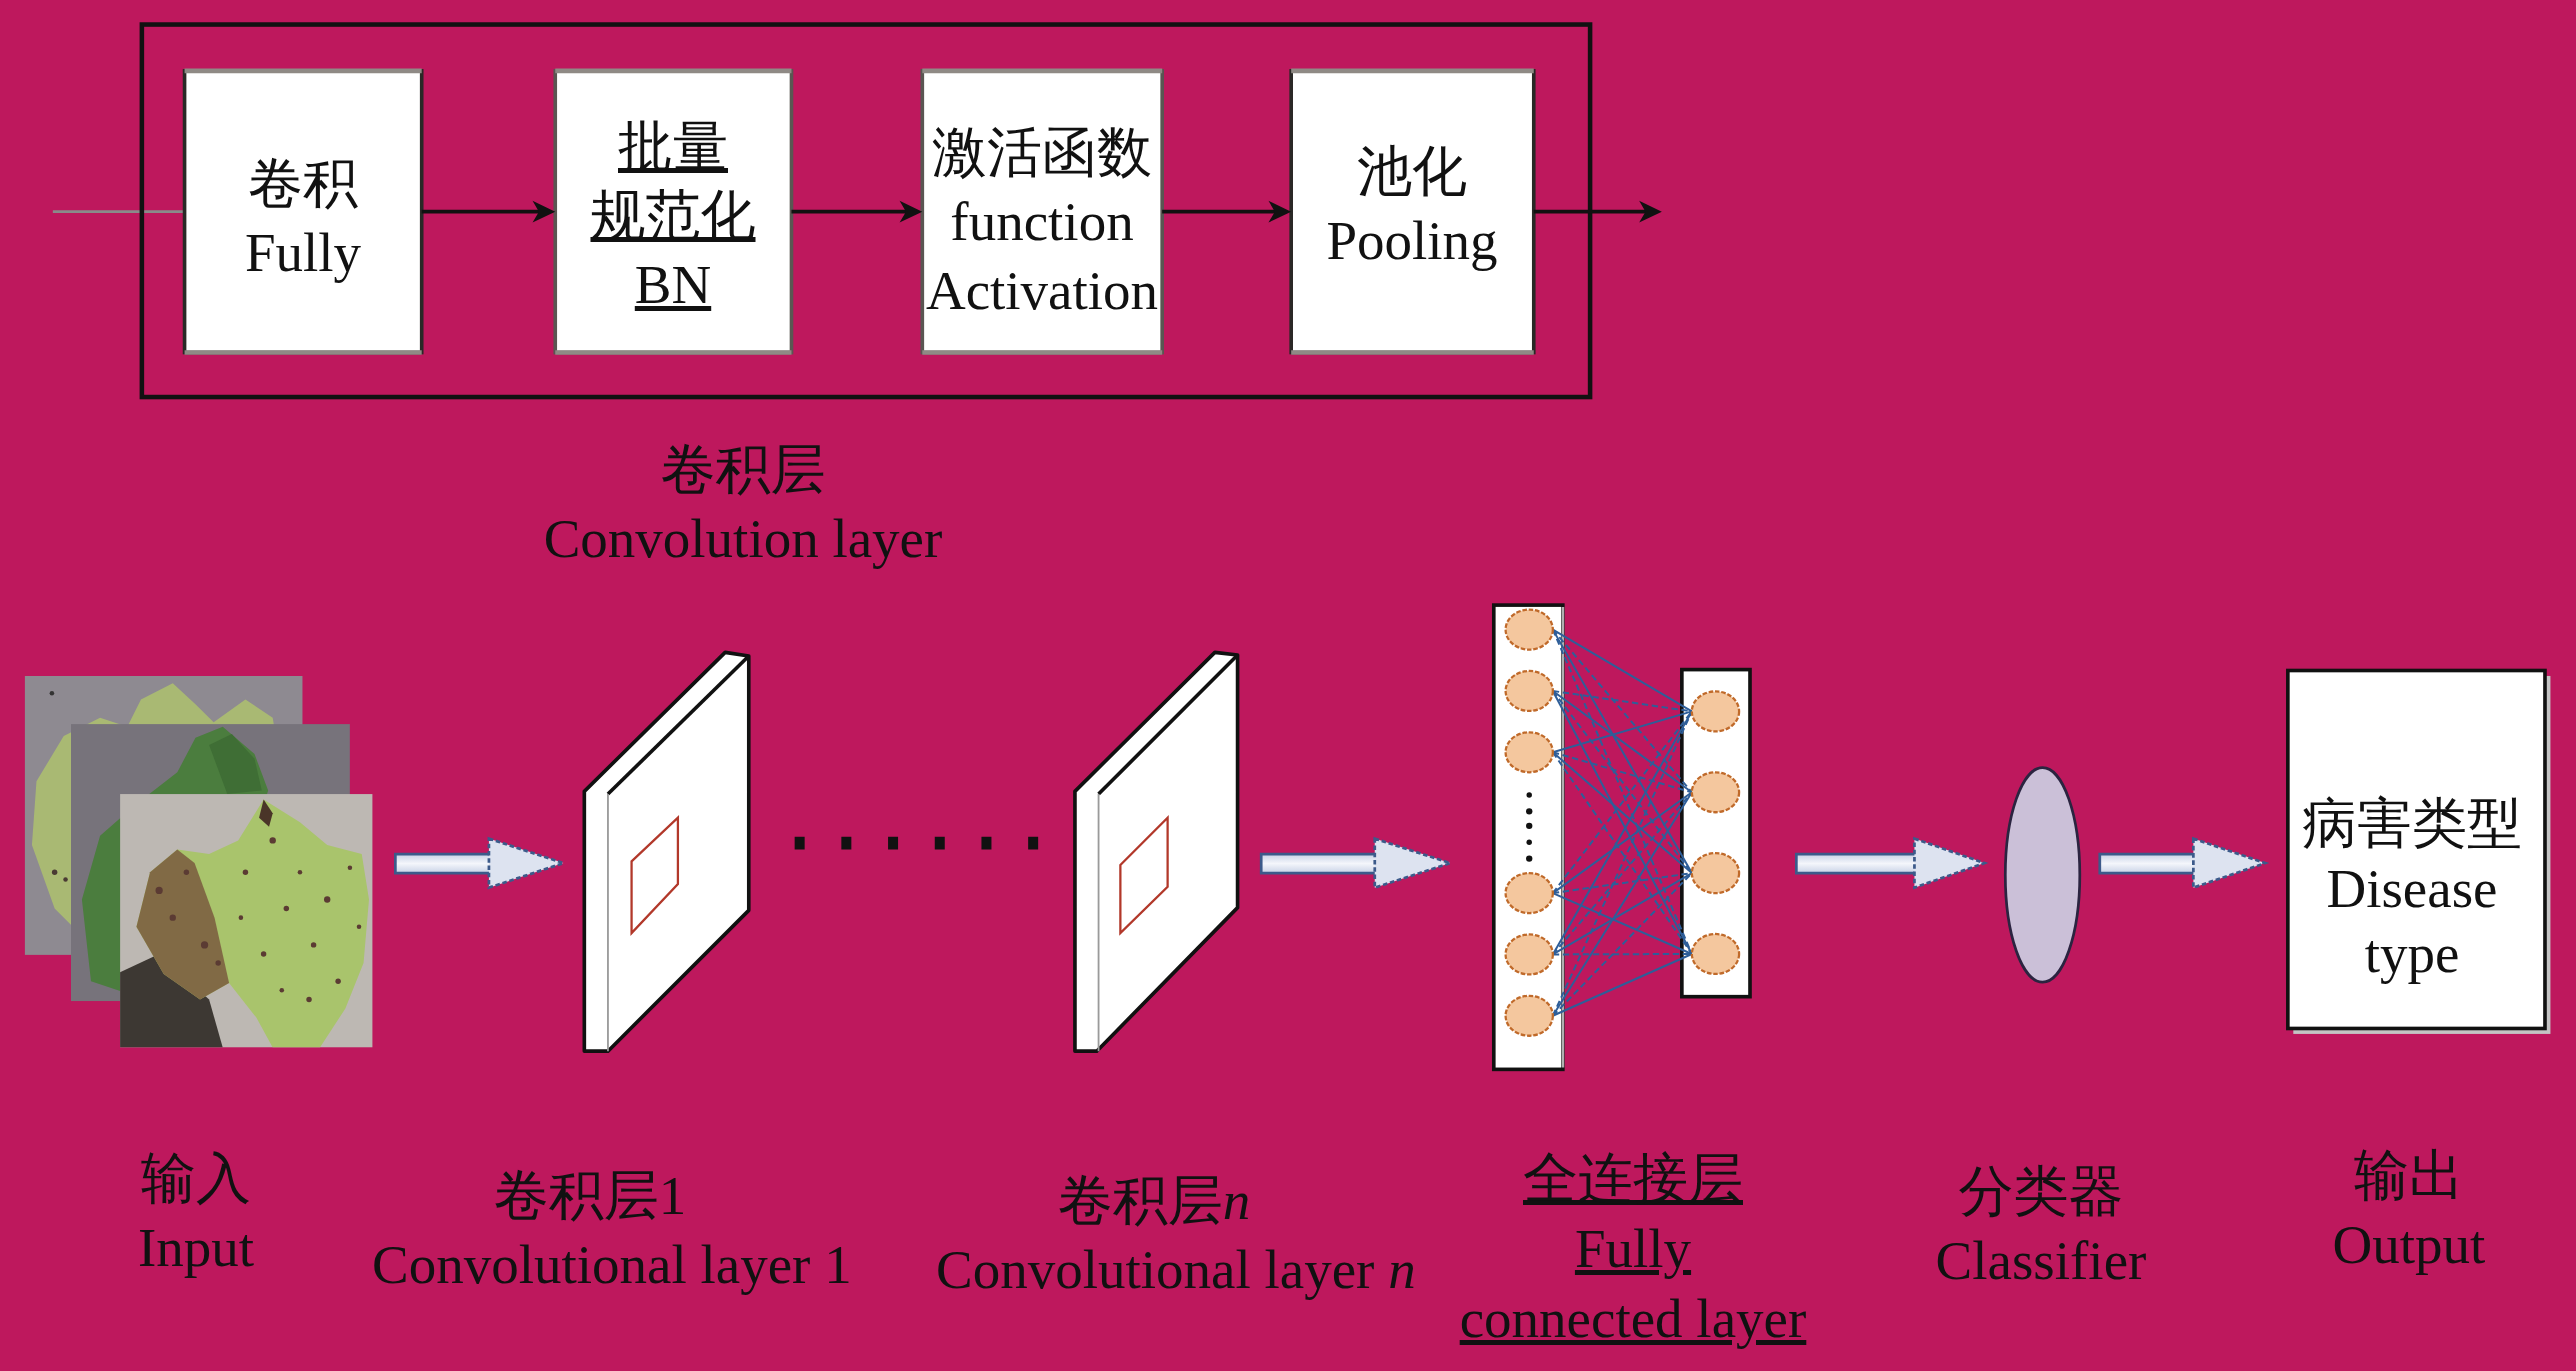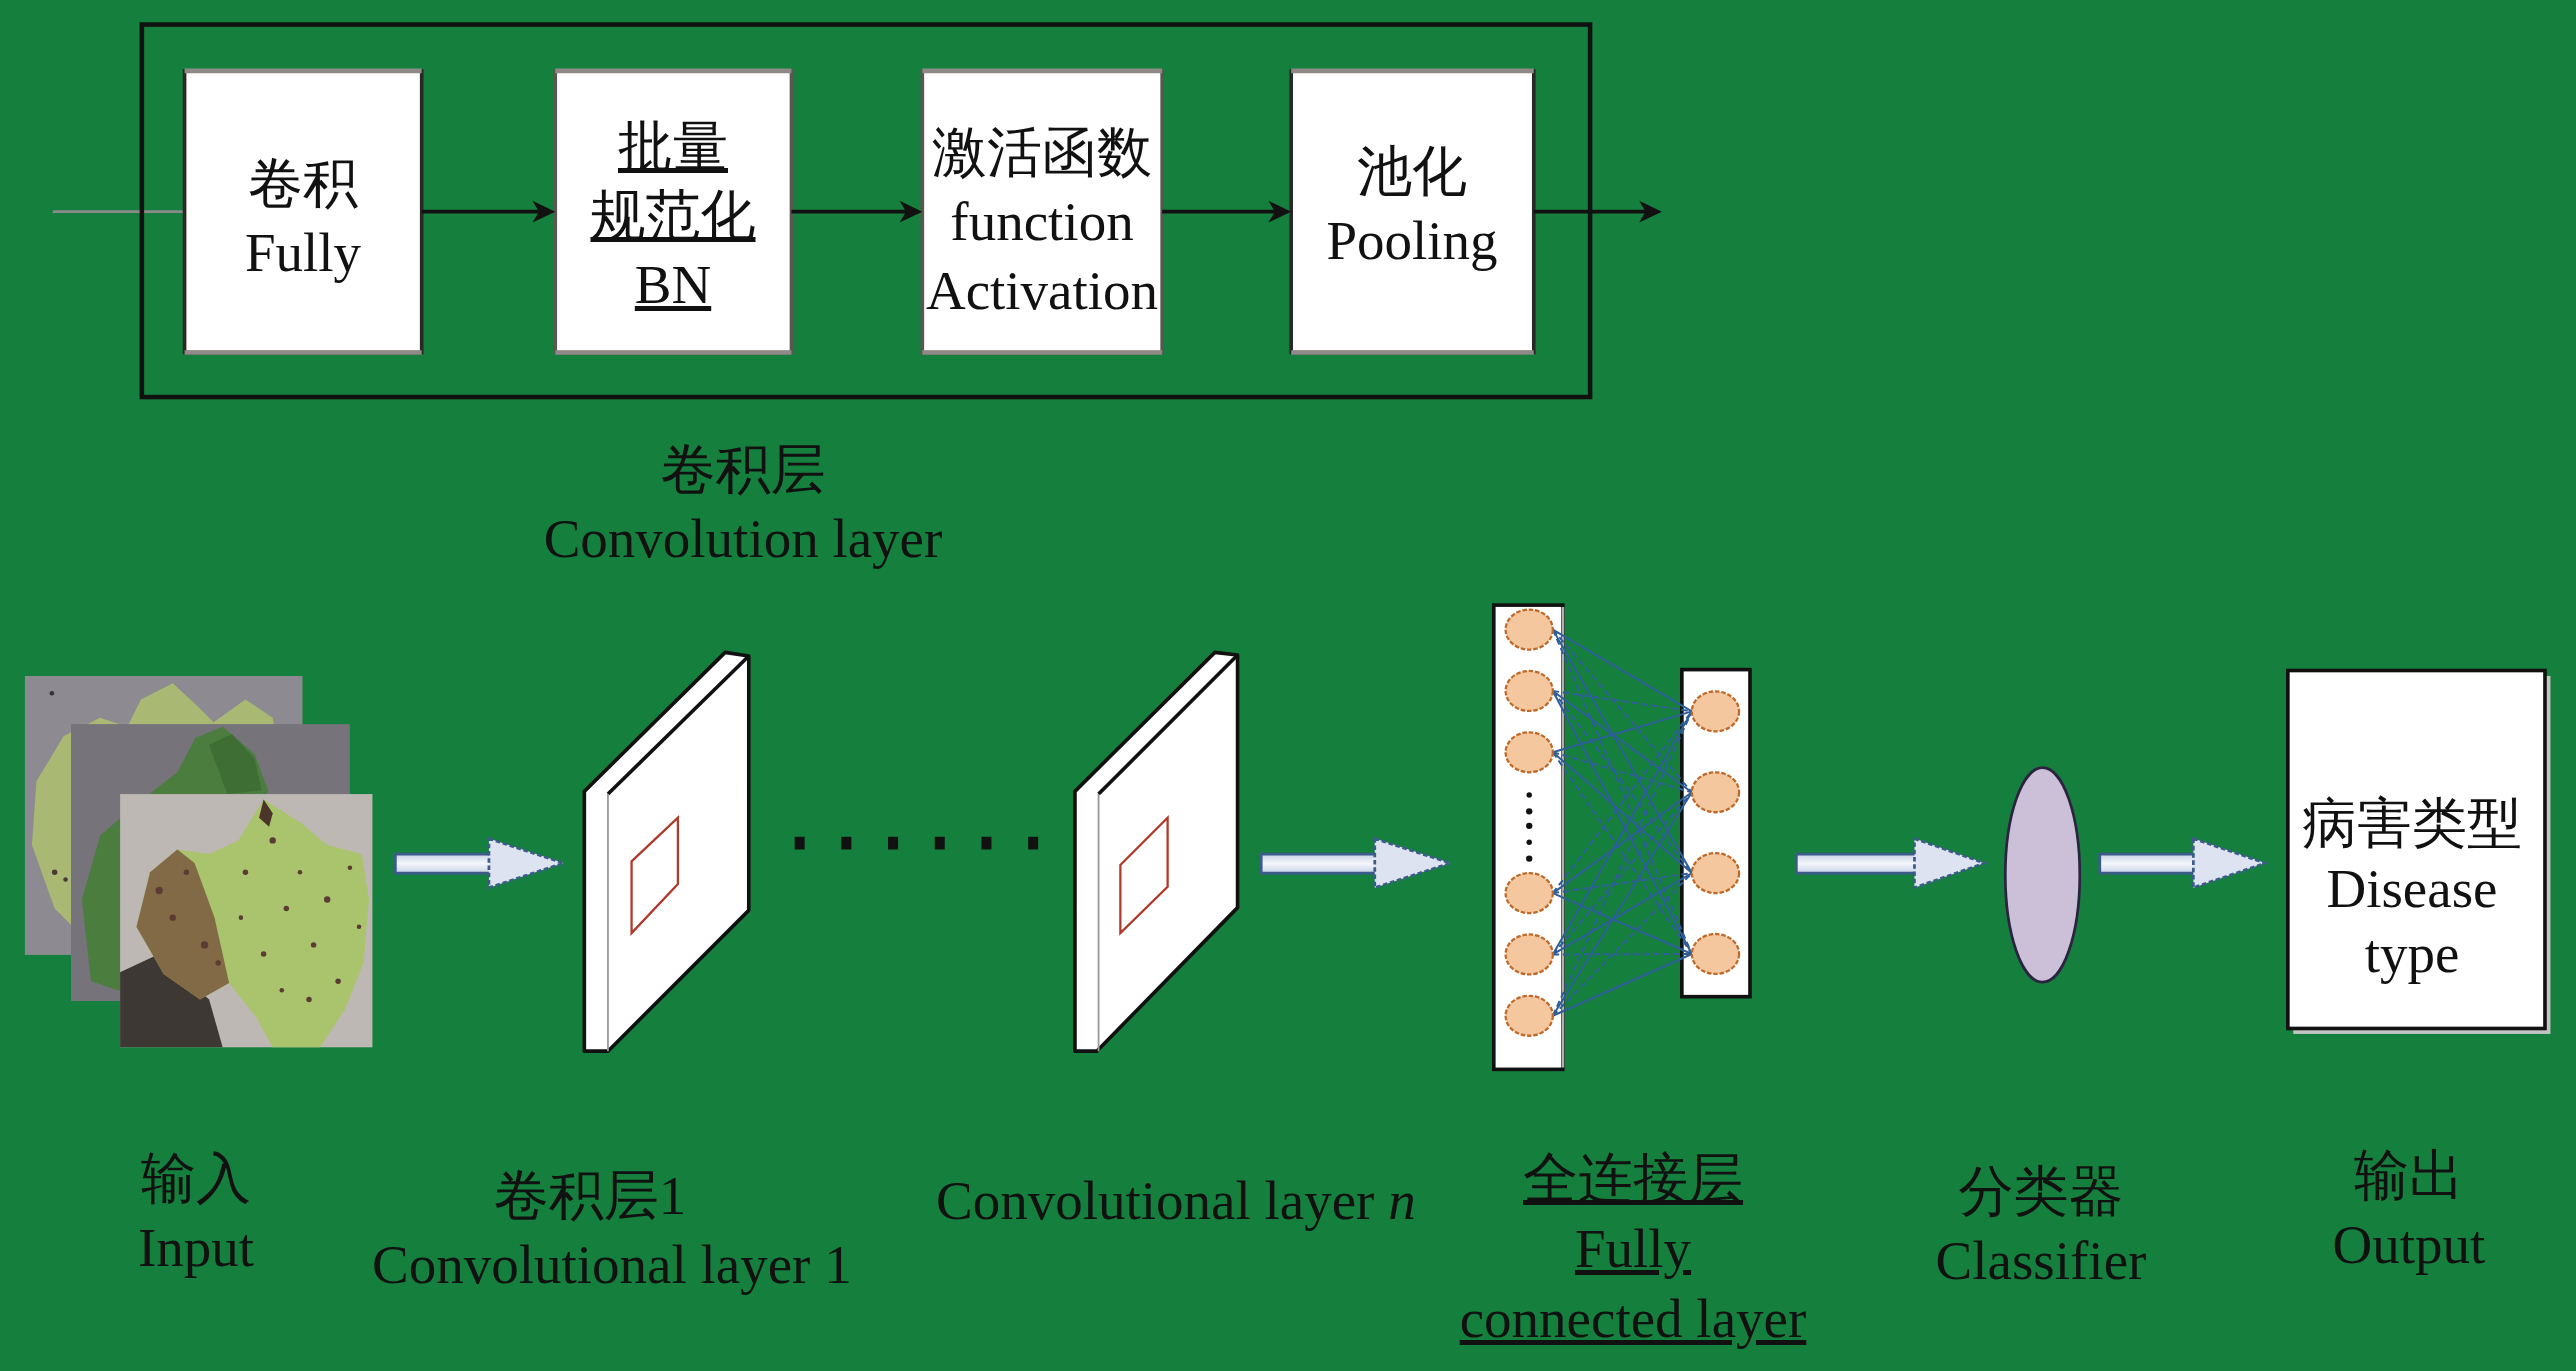--- a/index.html
+++ b/index.html
@@ -1,16 +1,16 @@
 <!DOCTYPE html>
 <html style="font-size:14.5px"><head>
 <meta charset="utf-8">
 <style>
   html, body { margin: 0; padding: 0; background: #ffffff; }
-  #canvas { position: relative; width: 2576px; height: 1371px; overflow: hidden; background: #15803d; }
+  #canvas { position: relative; width: 2576px; height: 1371px; overflow: hidden; background: #be185d; }
   #diagram-svg { position: absolute; left: 0; top: 0; width: 2576px; height: 1371px; }
   .label {
     position: absolute;
     width: 436px;
     text-align: center;
     font-family: "Liberation Serif", "DejaVu Serif", serif;
     font-size: 55px;
     line-height: 69px;
     color: #111111;
     white-space: nowrap;
@@ -268,20 +268,21 @@
 
 <div class="label" style="left:-22px; top:1144px;">
   <span class="line">输入</span>
   <span class="line">Input</span>
 </div>
 <div class="label" style="left:372px; top:1161px;">
   <span class="line">卷积层1</span>
   <span class="line">Convolutional layer 1</span>
 </div>
 <div class="label" style="left:936px; top:1166px;">
+  <span class="line"><span>卷积层</span><i>n</i></span>
   <span class="line"><span style="white-space:pre;font-family:Liberation Serif, serif;">Convolutional layer </span><i>n</i></span>
 </div>
 <div class="label fc-text" style="left:1415px; top:1144px;">
   <span class="line">全连接层</span>
   <span class="line">Fully</span>
   <span class="line">connected layer</span>
 </div>
 <div class="label" style="left:1823px; top:1157px;">
   <span class="line">分类器</span>
   <span class="line">Classifier</span>

